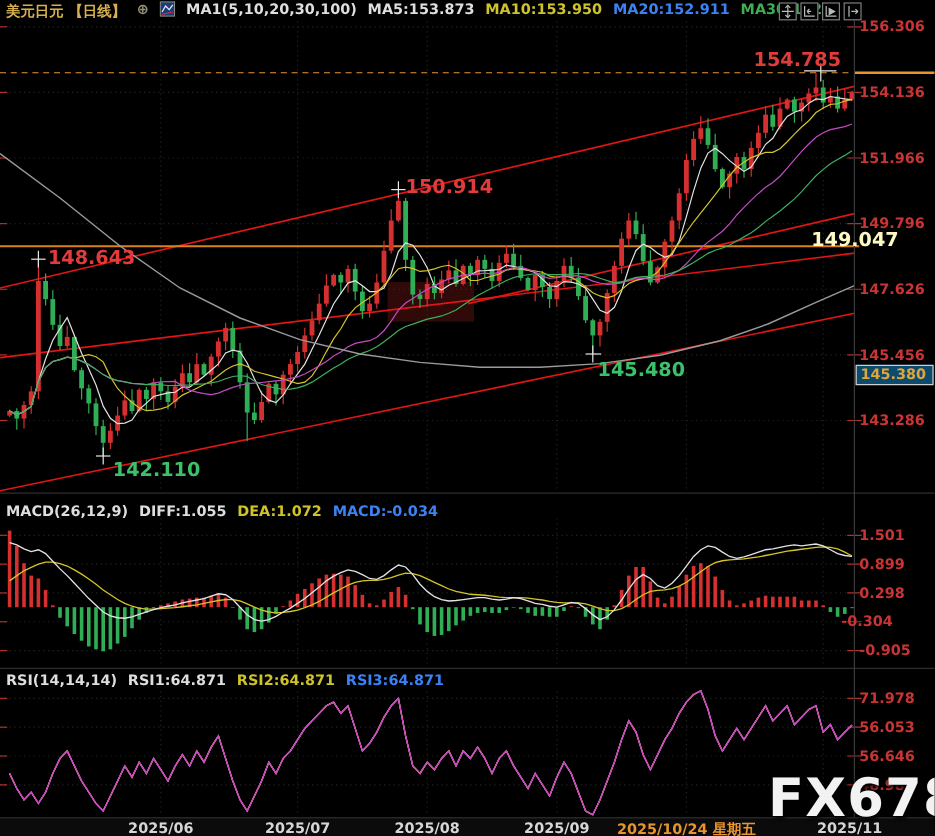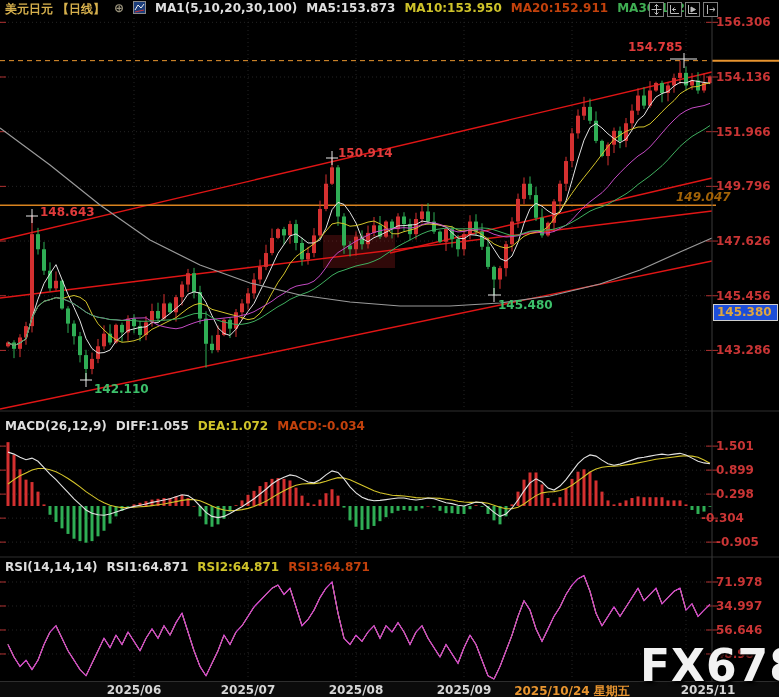--- a/index.html
+++ b/index.html
@@ -3,31 +3,31 @@
 <meta charset="utf-8">
 <style>
   html,body{margin:0;padding:0;background:#000;}
   #app{position:relative;width:779px;height:697px;background:#000;overflow:hidden;
        font-family:"DejaVu Sans","Liberation Sans",sans-serif;}
   svg{position:absolute;left:0;top:0;}
   .hdr{position:absolute;left:5px;display:flex;gap:9px;
        font-size:12px;font-weight:700;white-space:nowrap;z-index:5;}
   .hdr span{display:inline-block;}
   .c-gold{color:#d7b14d;} .c-white{color:#dedede;} .c-yellow{color:#cfc32a;}
-  .c-magenta{color:#c2410c;} .c-green{color:#3fae53;} .c-gray{color:#98917a;}
+  .c-magenta{color:#3b82f6;} .c-green{color:#3fae53;} .c-gray{color:#98917a;}
   #toolbar{position:absolute;top:2px;right:61px;display:flex;gap:3px;z-index:6;}
   .tbtn{width:13px;height:13px;border:1px solid #7d7d7d;background:#000;
         display:flex;align-items:center;justify-content:center;cursor:pointer;}
   .axlab{position:absolute;font-size:12px;font-weight:700;color:#c93535;z-index:4;}
-  .ann{position:absolute;font-size:12px;font-weight:700;z-index:4;}
+  .ann{position:absolute;font-size:16px;font-weight:700;z-index:4;}
   #xaxis{position:absolute;left:0;top:681px;width:779px;height:16px;background:#0b0b0b;
          border-top:1px solid #2e2e2e;z-index:4;padding-left:47px;}
   .xlab{position:absolute;top:1px;transform:translateX(-50%);font-size:12px;font-weight:700;color:#d6d6d6;white-space:nowrap;}
   #pricebox{position:absolute;left:713px;top:304px;width:60px;height:15px;line-height:15px;
-            border:1px solid #cfcfcf;background:#1d4ed8;color:#dfa63e;font-size:12px;
+            border:1px solid #cfcfcf;background:#0c4a6e;color:#dfa63e;font-size:12px;
             font-weight:700;padding-left:3px;z-index:5;}
   #watermark{position:absolute;left:640px;top:640px;font-size:44px;font-weight:700;
              color:#f2f2f2;letter-spacing:1px;z-index:7;
              text-shadow:2px 2px 3px #000,0 0 5px #000;}
 </style>
 </head>
 <body>
 
 <div id="app">
 
@@ -576,25 +576,25 @@
       <div class="axlab" style="left: 716px; top: 179.368px;">149.796</div>
       <div class="axlab" style="left: 716px; top: 234.052px;">147.626</div>
       <div class="axlab" style="left: 716px; top: 288.736px;">145.456</div>
       <div class="axlab" style="left: 716px; top: 343.42px;">143.286</div>
       <div class="axlab" style="left: 716px; top: 439.11px;">1.501</div>
       <div class="axlab" style="left: 716px; top: 463.13px;">0.899</div>
       <div class="axlab" style="left: 716px; top: 487.11px;">0.298</div>
       <div class="axlab" style="left: 701px; top: 511.13px;">-0.304</div>
       <div class="axlab" style="left: 716px; top: 535.11px;">-0.905</div>
       <div class="axlab" style="left: 716px; top: 575px;">71.978</div>
-      <div class="axlab" style="left: 716px; top: 598.995px;">34.997</div>
+      <div class="axlab" style="left: 716px; top: 598.995px;">56.053</div>
       <div class="axlab" style="left: 716px; top: 622.989px; text-align: center;">56.646</div>
       <div class="axlab" style="left: 716px; top: 646.984px;">48.980</div>
       <div class="ann" style="left: 628px; top: 40px; color: rgb(226, 59, 59);">154.785</div>
       <div class="ann" style="left: 338px; top: 146px; color: rgb(226, 59, 59);">150.914</div>
       <div class="ann" style="left: 40px; top: 205px; color: rgb(226, 59, 59);">148.643</div>
-      <div class="ann" style="left: 676px; top: 190px; color: #a16207; font-style: italic;">149.047</div>
+      <div class="ann" style="left: 676px; top: 190px; color: #fef9c3;">149.047</div>
       <div class="ann" style="left: 498px; top: 298px; color: rgb(60, 192, 106);">145.480</div>
       <div class="ann" style="left: 94px; top: 382px; color: rgb(60, 192, 106);">142.110</div>
     </div>
   <div id="pricebox">145.380</div>
   <div id="watermark">FX678</div>
 </div>
 
 </body></html>

